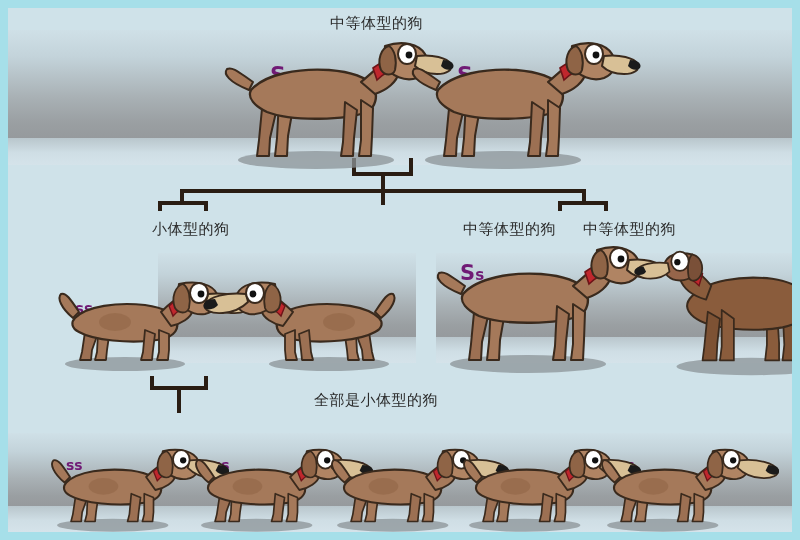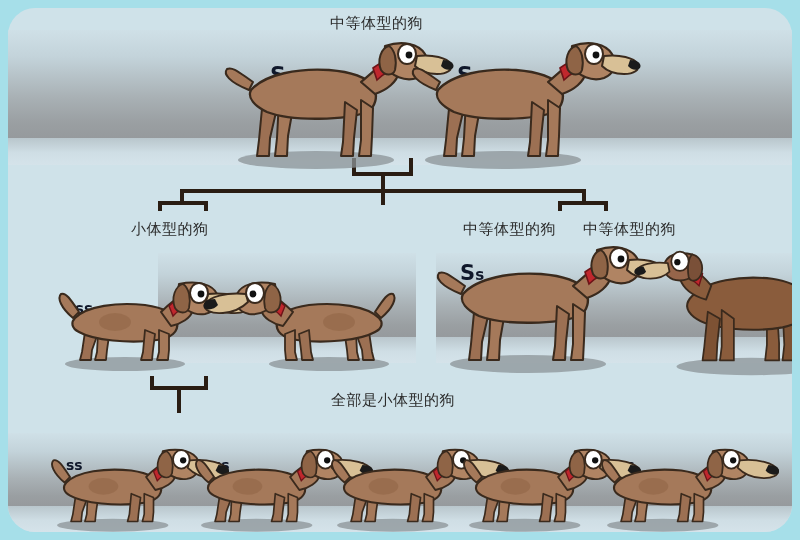--- a/index.html
+++ b/index.html
@@ -11,21 +11,20 @@
   #stage{
     position:relative;width:800px;height:540px;
     background:#a6dfe9;
     box-sizing:border-box;
     padding:8px;
   }
   #canvas{
     position:relative;width:784px;height:524px;
     background:#cfe2e9;
     overflow:hidden;
-    border-radius:27px;
   }
   
   .band{position:absolute;left:0;width:784px;}
   .band .sky{
     position:absolute;left:0;right:0;top:0;
     background:linear-gradient(to bottom,#cfe0e7 0%,#c3d3da 25%,#a9b1b5 62%,#9a9fa2 86%,#969a9d 100%);
   }
   .band .floor{
     position:absolute;left:0;right:0;bottom:0;
     background:linear-gradient(to bottom,#b9c6cc 0%,#cfdee5 55%,#d5e3ea 100%);
@@ -37,21 +36,21 @@
   #band3{top:425px;height:99px;}
   #band3 .sky{height:73px;} #band3 .floor{height:26px;}
   
   
   .label{
     position:absolute;color:#2b2b2b;font-size:15px;white-space:nowrap;
     letter-spacing:.5px;
   }
   
   .geno{
-    position:absolute;color:#0f172a;font-weight:bold;white-space:nowrap;
+    position:absolute;color:#701a75;font-weight:bold;white-space:nowrap;
     line-height:1;
   }
   .geno .big{font-size:1em;}
   .geno .sml{font-size:.72em;}
   
   .ln{position:absolute;background:#2a1d13;}
   
   .dog{position:absolute;}
   .dog svg{display:block;overflow:visible;}
 </style>
@@ -72,27 +71,27 @@
     <div class="band" id="band3">
       <div class="sky"></div>
       <div class="floor"></div>
     </div>
 
     <div style="position:absolute;left:0;top:245px;width:150px;height:110px;background:#cfe2e9;"></div>
     <div style="position:absolute;left:408px;top:245px;width:20px;height:110px;background:#cfe2e9;"></div>
 
     <div class="label" style="left:322px;top:6px;">中等体型的狗</div>
 
-    <div class="label" style="left:123px;top:212px;text-align:right;">小体型的狗</div>
+    <div class="label" style="left:144px;top:212px;text-align:right;">小体型的狗</div>
 
     <div class="label" style="left:455px;top:212px;">中等体型的狗</div>
 
     <div class="label" style="left:575px;top:212px;">中等体型的狗</div>
 
-    <div class="label" style="left:323px;top:383px;">全部是小体型的狗</div>
+    <div class="label" style="left:306px;top:383px;">全部是小体型的狗</div>
 
     <div class="ln" style="left:344px;top:150px;width:4px;height:17px;"></div>
     <div class="ln" style="left:401px;top:150px;width:4px;height:17px;"></div>
     <div class="ln" style="left:344px;top:164px;width:61px;height:4px;"></div>
     <div class="ln" style="left:373px;top:164px;width:4px;height:20px;"></div>
 
     <div class="ln" style="left:172px;top:181px;width:406px;height:4px;"></div>
     <div class="ln" style="left:172px;top:181px;width:4px;height:16px;"></div>
     <div class="ln" style="left:574px;top:181px;width:4px;height:16px;"></div>
     <div class="ln" style="left:373px;top:181px;width:4px;height:16px;"></div>

